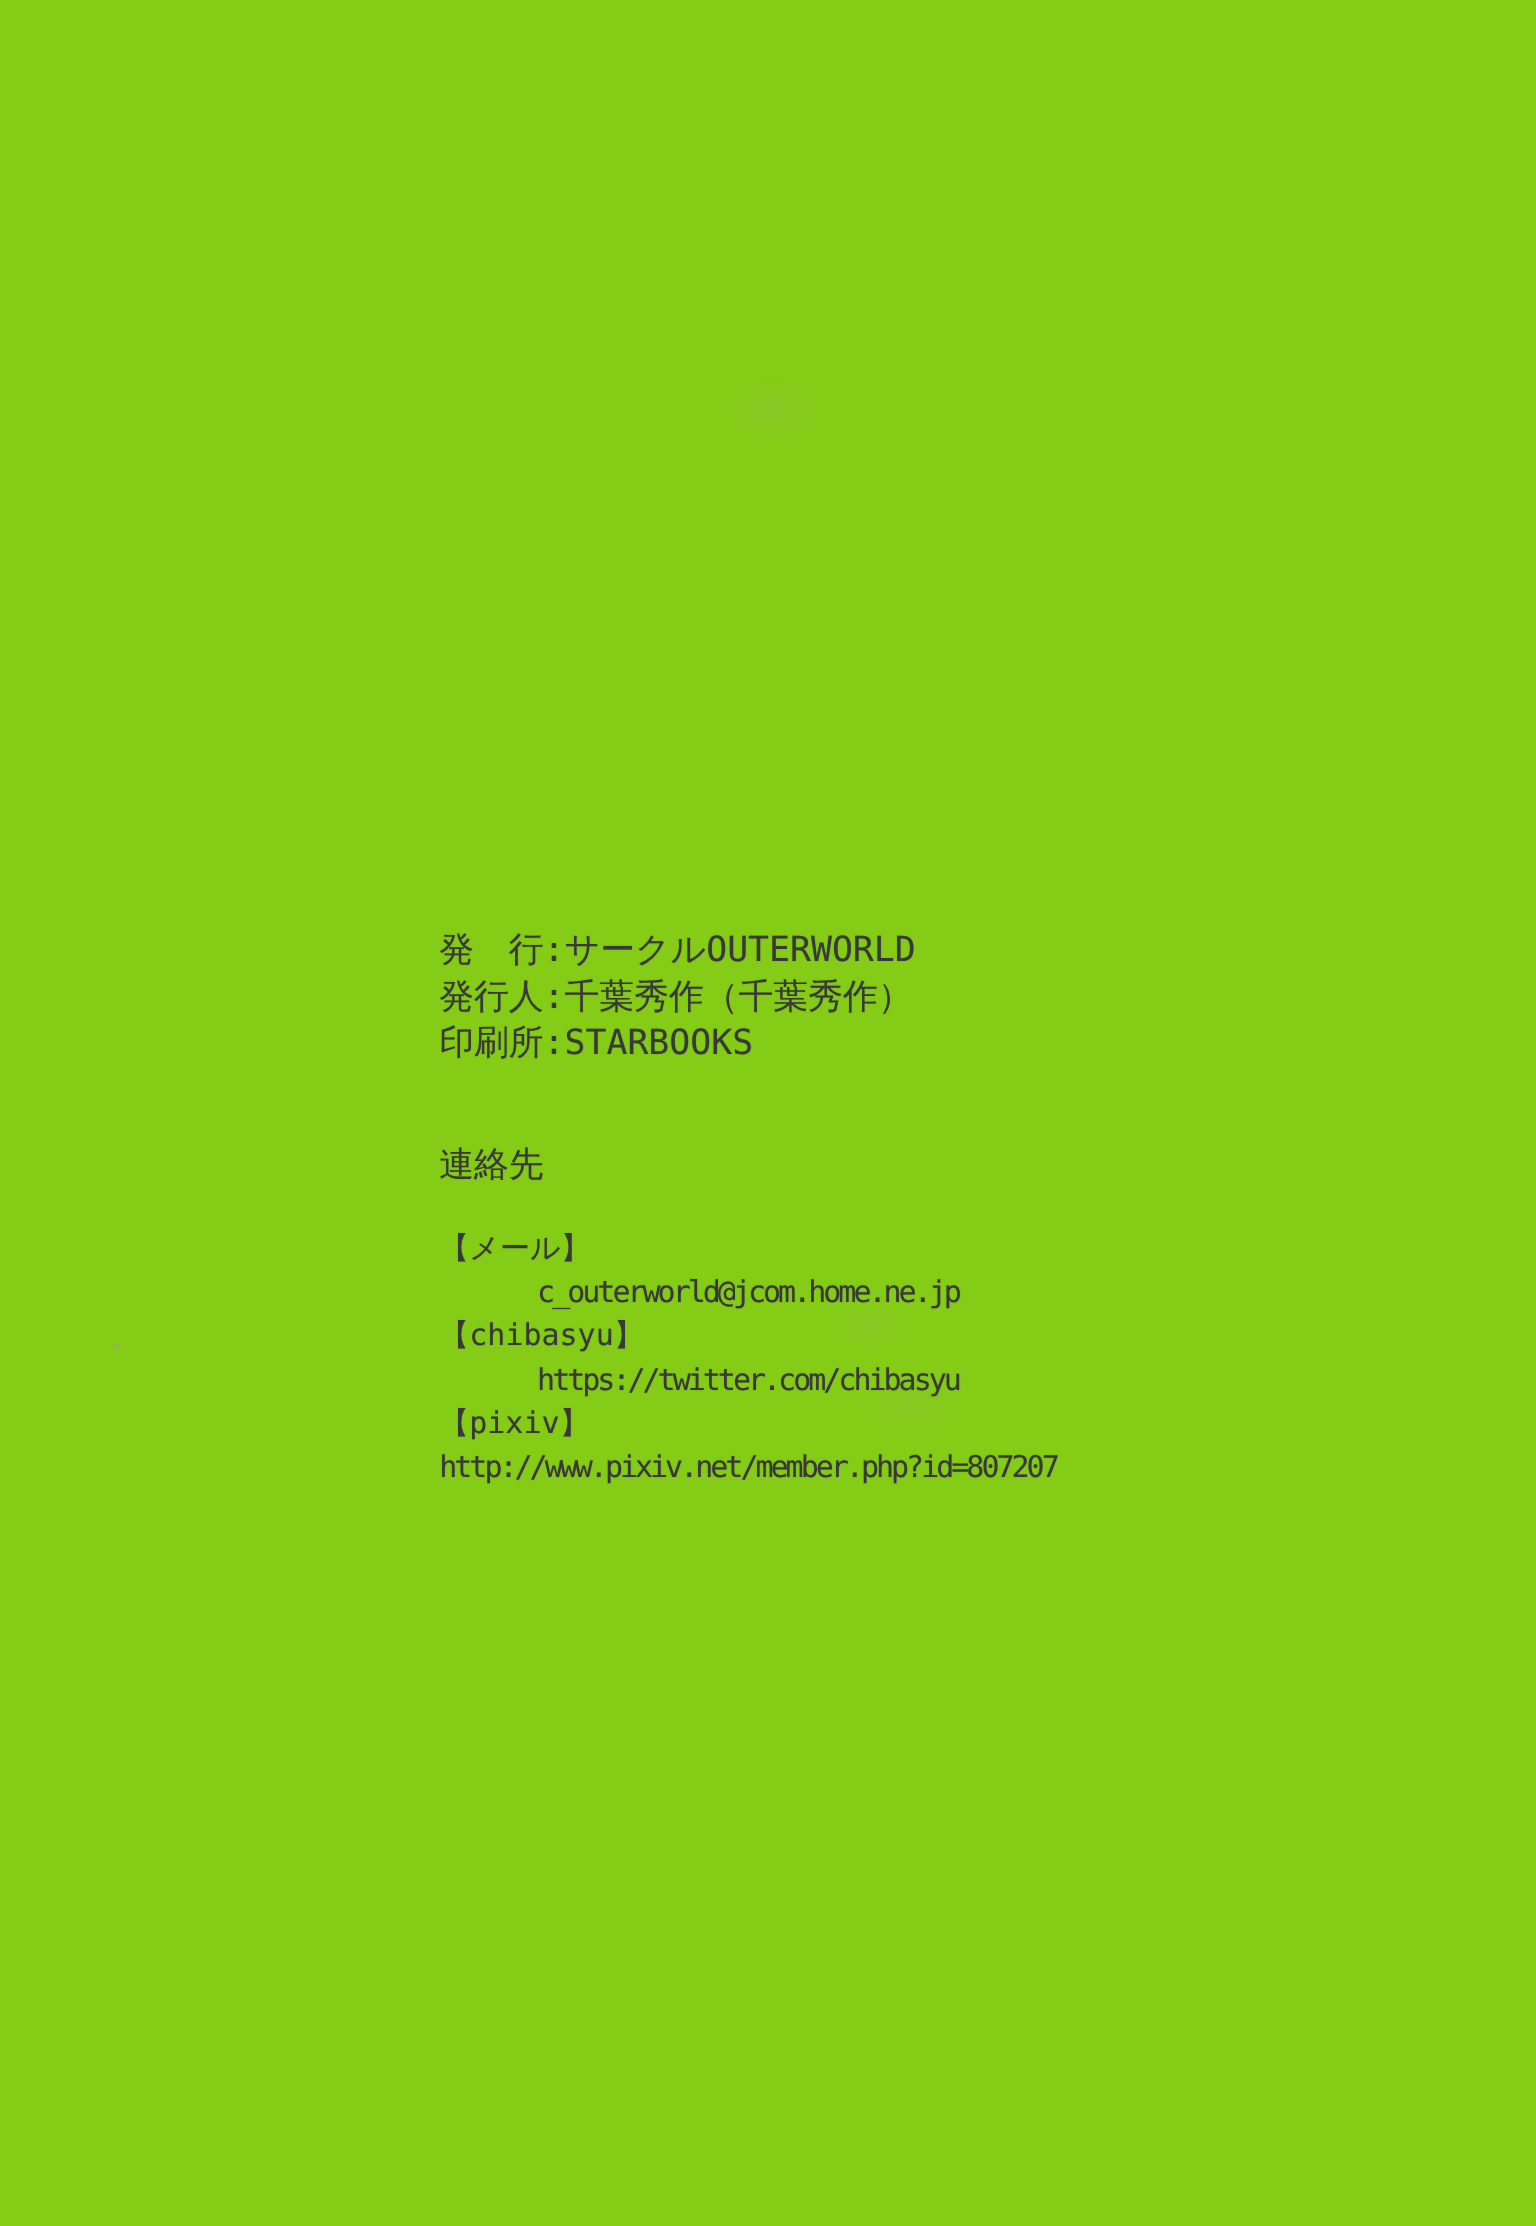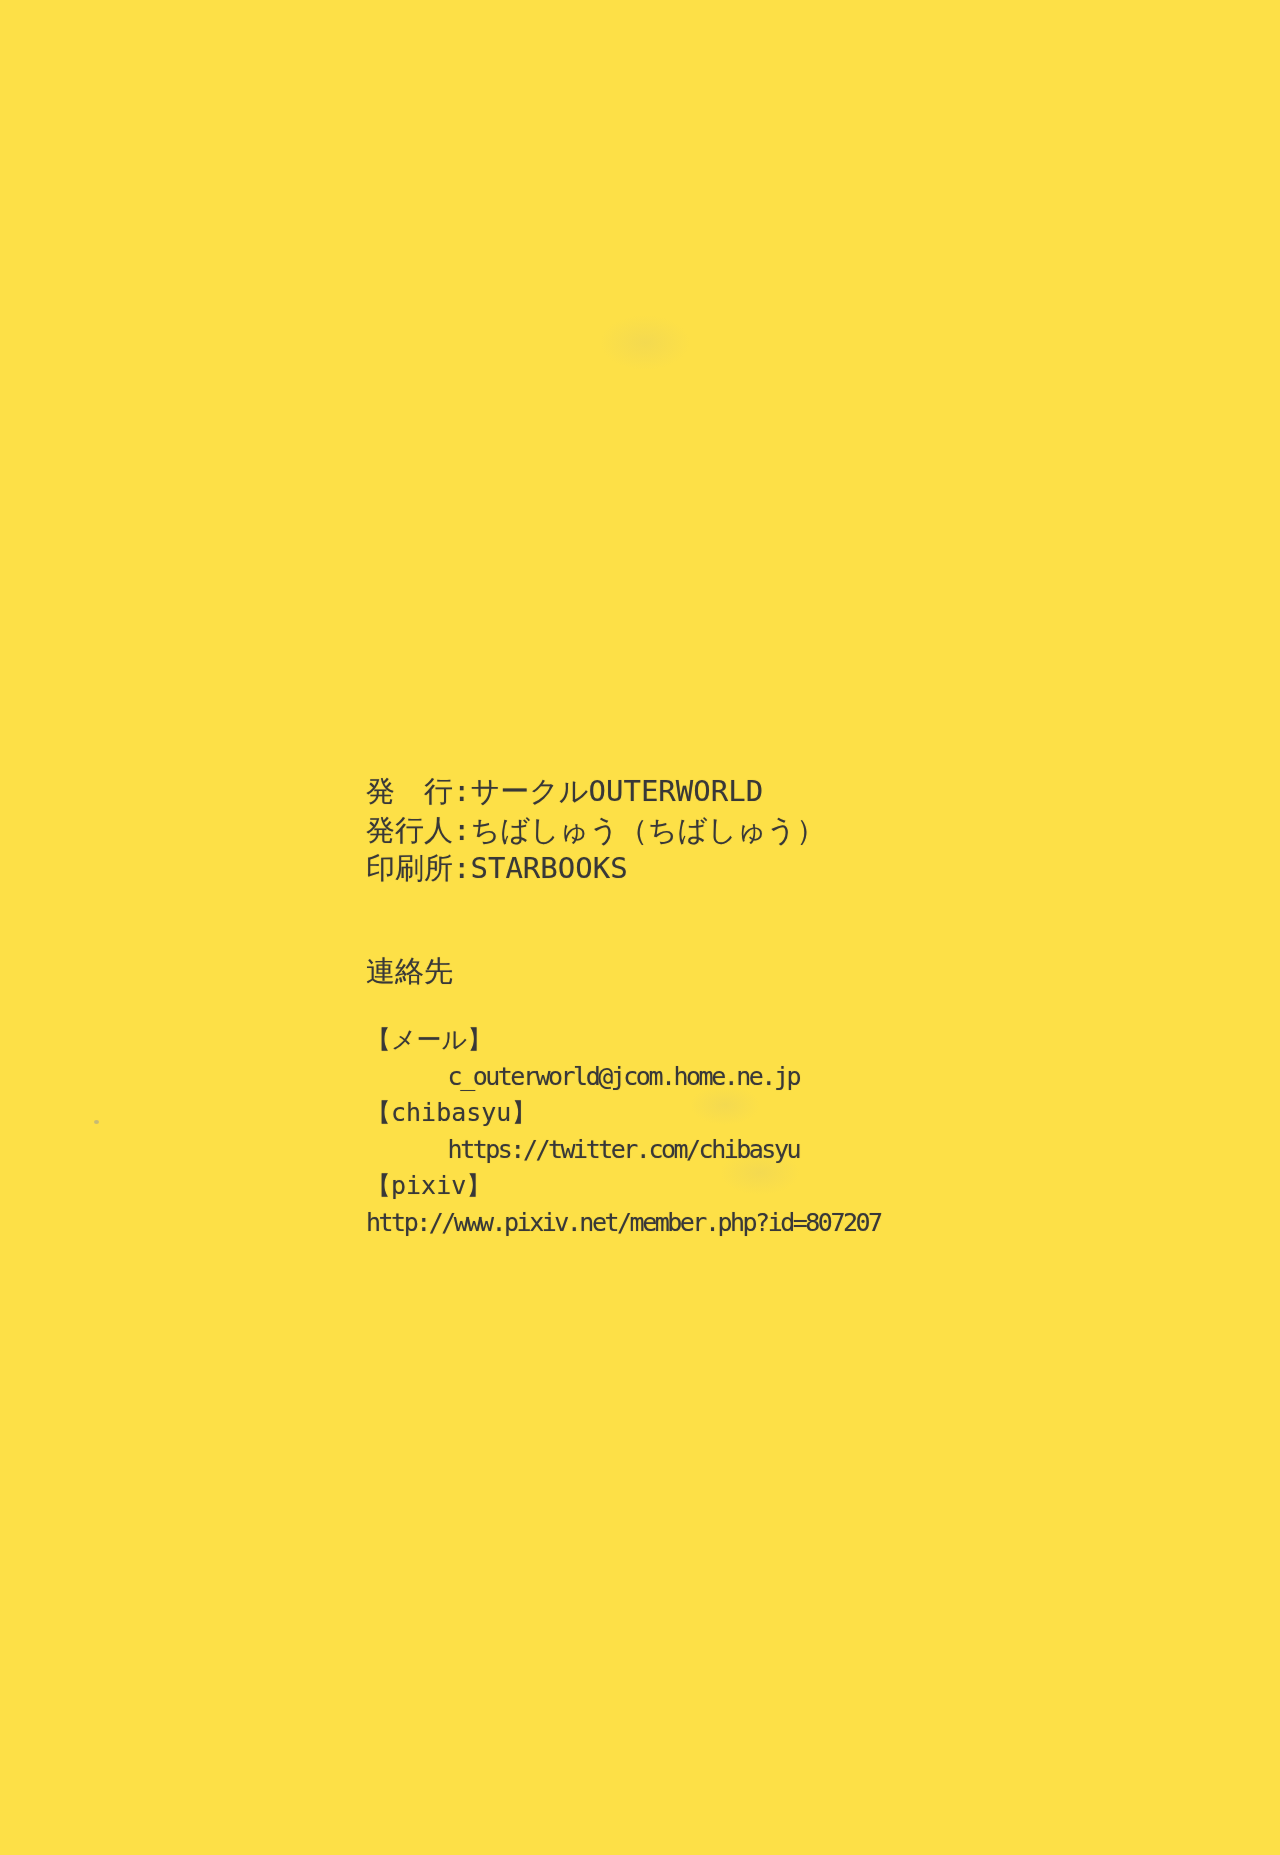--- a/index.html
+++ b/index.html
@@ -11,21 +11,21 @@
     height: 1855px;
     background: #ffffff;
     position: relative;
     overflow: hidden;
     font-family: "DejaVu Sans Mono", "Liberation Mono", monospace;
     color: #383838;
   }
   .scan-page {
     position: absolute;
     inset: 0;
-    background: #fde047;
+    background: #84cc16;
   }
   .textline {
     white-space: pre;
     text-shadow: 0 0 1px rgba(56,56,56,0.35);
   }
   .pub-block {
     position: absolute;
     left: 366px;
     top: 772px;
     font-size: 29px;
@@ -72,21 +72,21 @@
     pointer-events: none;
   }
 </style>
 </head>
 <body>
 
 <div class="scan-page">
 
   <div class="pub-block">
     <div class="textline">発　行:サークルOUTERWORLD</div>
-    <div class="textline">発行人:ちばしゅう（ちばしゅう）</div>
+    <div class="textline">発行人:千葉秀作（千葉秀作）</div>
     <div class="textline">印刷所:STARBOOKS</div>
   </div>
 
   <div class="contact-heading textline">連絡先</div>
 
   <div class="contact-block">
     <div class="textline">【メール】</div>
     <div class="textline latin">c_outerworld@jcom.home.ne.jp</div>
     <div class="textline">【chibasyu】</div>
     <div class="textline latin">https://twitter.com/chibasyu</div>

